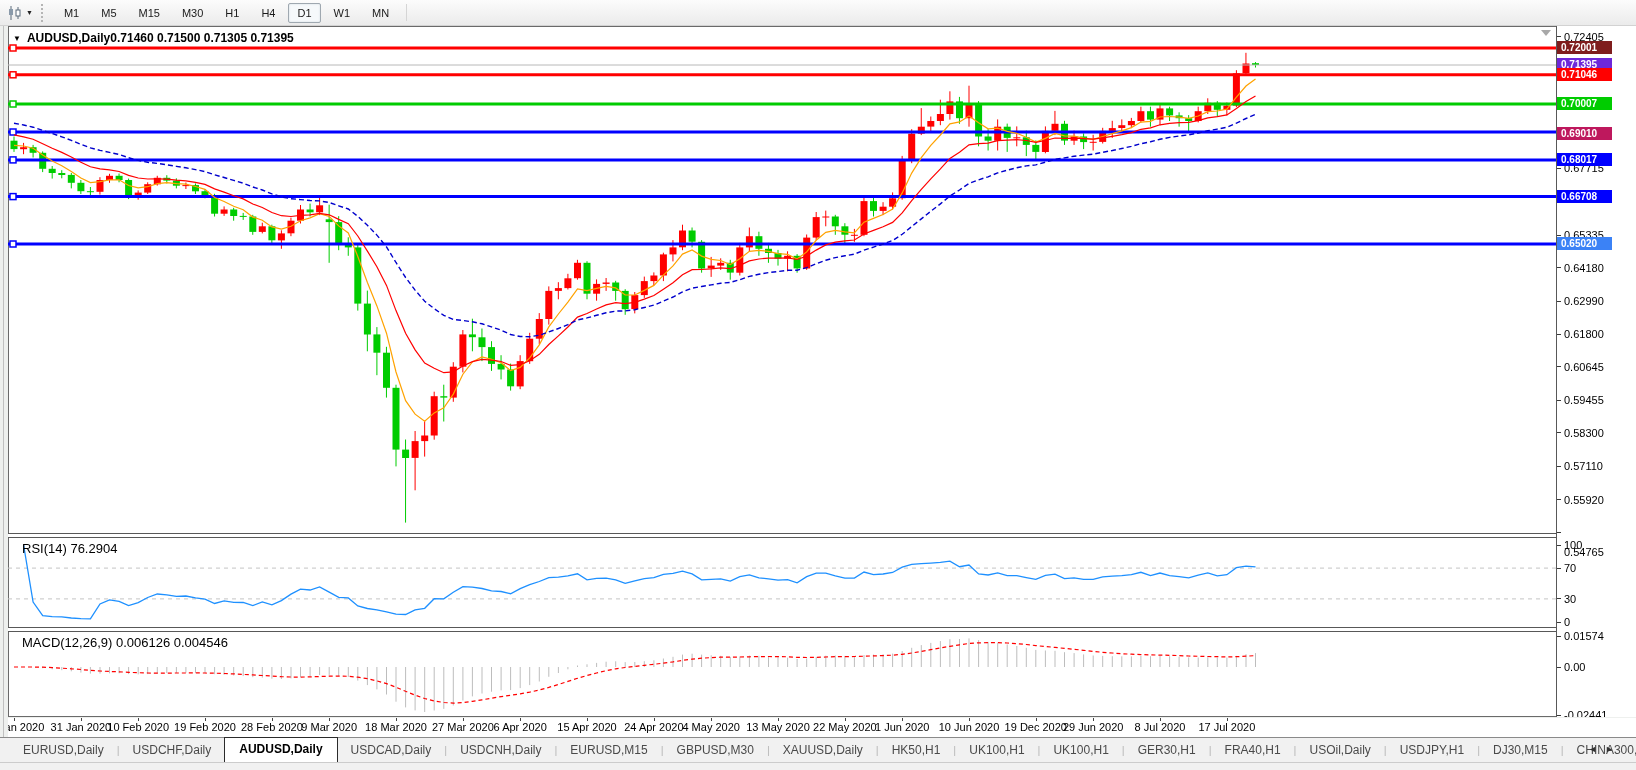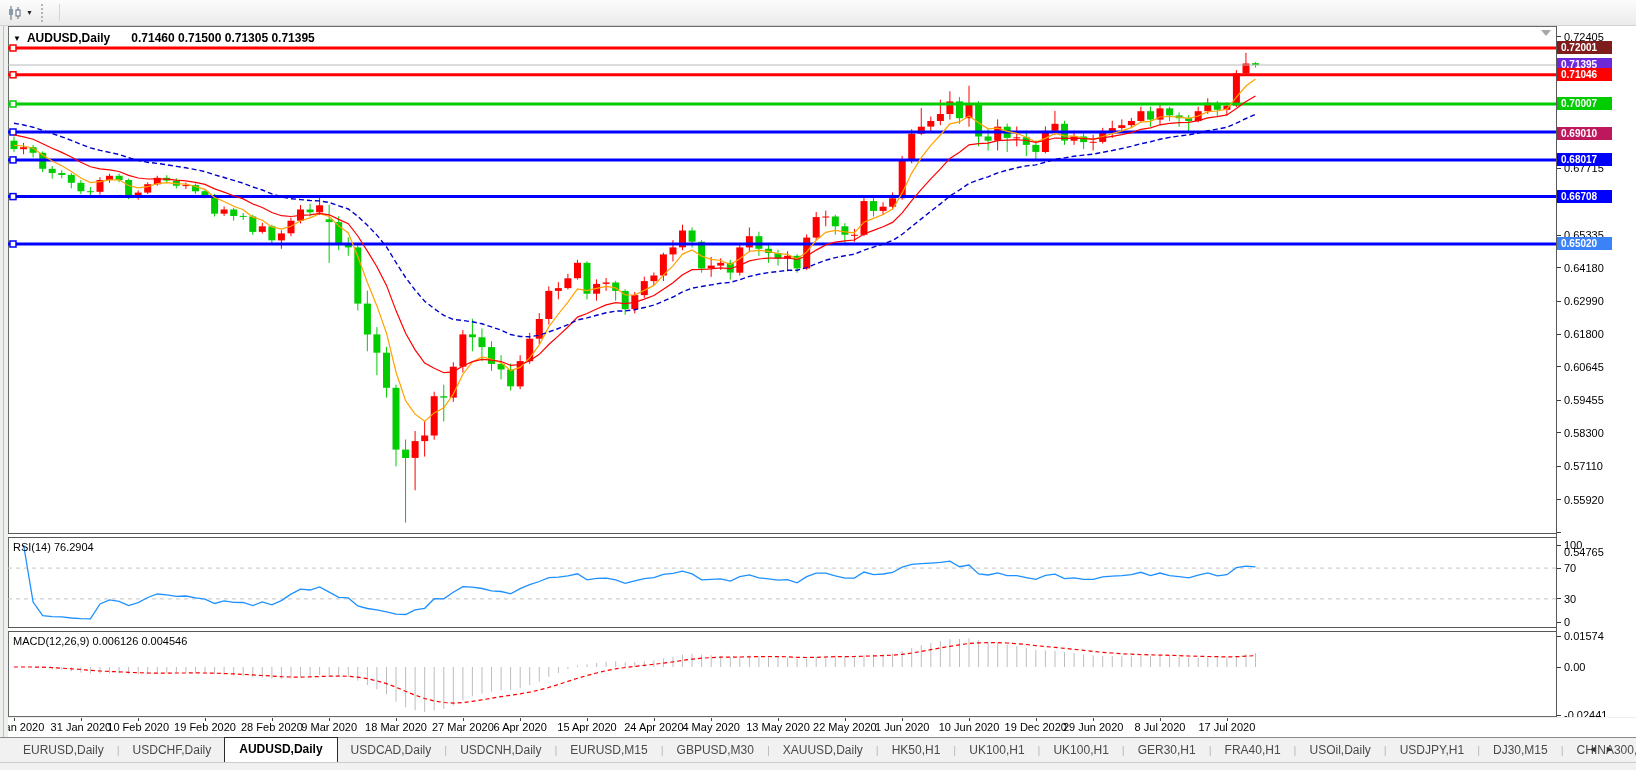--- a/index.html
+++ b/index.html
@@ -18,22 +18,22 @@
   #frame{left:8px;top:26px;width:1627px;height:691px;background:#fff;border:1px solid #6a6a6a;box-sizing:border-box}
   #left-frame-line{left:3px;top:26px;width:1px;height:711px;background:#c0c0c0}
   .sepbar{left:8px;width:1627px;height:5px;background:#fff;border-top:1px solid #585858;border-bottom:1px solid #585858;box-sizing:border-box}
   #scale-divider{left:1556px;top:26px;width:1px;height:691px;background:#585858}
   
   #main-panel{left:8px;top:27px;width:1548px;height:506px;overflow:hidden}
   #rsi-panel{left:8px;top:538px;width:1548px;height:89px;overflow:hidden}
   #macd-panel{left:8px;top:632px;width:1548px;height:85px;overflow:hidden}
   #title-row{left:5px;top:4px;display:flex;align-items:center;font-size:12px;font-weight:bold;white-space:nowrap}
   #title-caret{font-size:8px;margin-right:6px}
-  #title-ohlc{margin-left:21px;font-weight:bold}
-  .panel-label{left:5px;top:3px;font-size:11px;color:#000;white-space:nowrap}
+  #title-ohlc{margin-left:0;font-weight:bold}
+  .panel-label{left:14px;top:3px;font-size:13px;color:#000;white-space:nowrap}
   
   #price-scale{left:1557px;top:26px;width:79px;height:691px;background:#fff;overflow:hidden}
   .tickdash{position:absolute;left:0;width:4px;height:1px;background:#3a3a3a}
   .ticklabel{position:absolute;left:7px;font-size:11px;color:#000;white-space:nowrap}
   .pricetag{position:absolute;left:0;min-width:48px;padding:1px 3px 1px 4px;font-size:10px;font-weight:bold;color:#fff;white-space:nowrap}
   
   #date-axis{left:8px;top:718px;width:1628px;height:19px;background:#fff;overflow:hidden}
   .datelabel{position:absolute;top:3px;width:90px;margin-left:-45px;text-align:center;font-size:11px;color:#000;white-space:nowrap}
   .datetick{position:absolute;top:0;width:1px;height:3px;background:#444}
   
@@ -56,20 +56,31 @@
       <svg width="16" height="14" viewBox="0 0 16 14">
         <line x1="4" y1="0" x2="4" y2="14" stroke="#5a6a7a" stroke-width="1"></line>
         <rect x="2" y="3" width="4" height="6" fill="#8a9aaa"></rect>
         <line x1="11" y1="1" x2="11" y2="13" stroke="#5a6a7a" stroke-width="1"></line>
         <rect x="9" y="4" width="4" height="6" fill="#ffffff" stroke="#5a6a7a"></rect>
       </svg>
     </span>
     <span class="caret">▼</span>
   </div>
   <div class="grip"></div>
+  <div id="tf-buttons" style="display:flex;align-items:center">
+      <span class="tfbtn">M1</span>
+      <span class="tfbtn">M5</span>
+      <span class="tfbtn">M15</span>
+      <span class="tfbtn">M30</span>
+      <span class="tfbtn">H1</span>
+      <span class="tfbtn">H4</span>
+      <span class="tfbtn active">D1</span>
+      <span class="tfbtn">W1</span>
+      <span class="tfbtn">MN</span>
+    </div>
   <div class="tb-sep"></div>
 </div>
 
 <div id="left-frame-line" class="abs"></div>
 <div id="frame" class="abs"></div>
 
 <div id="main-panel" class="abs">
   <svg id="main-svg" width="1548" height="506">
       <line x1="6" y1="109.5" x2="6" y2="124.9" stroke="#00cc00" stroke-width="1"></line>
       <rect x="2.5" y="113.7" width="7" height="8.4" fill="#00cc00"></rect>

